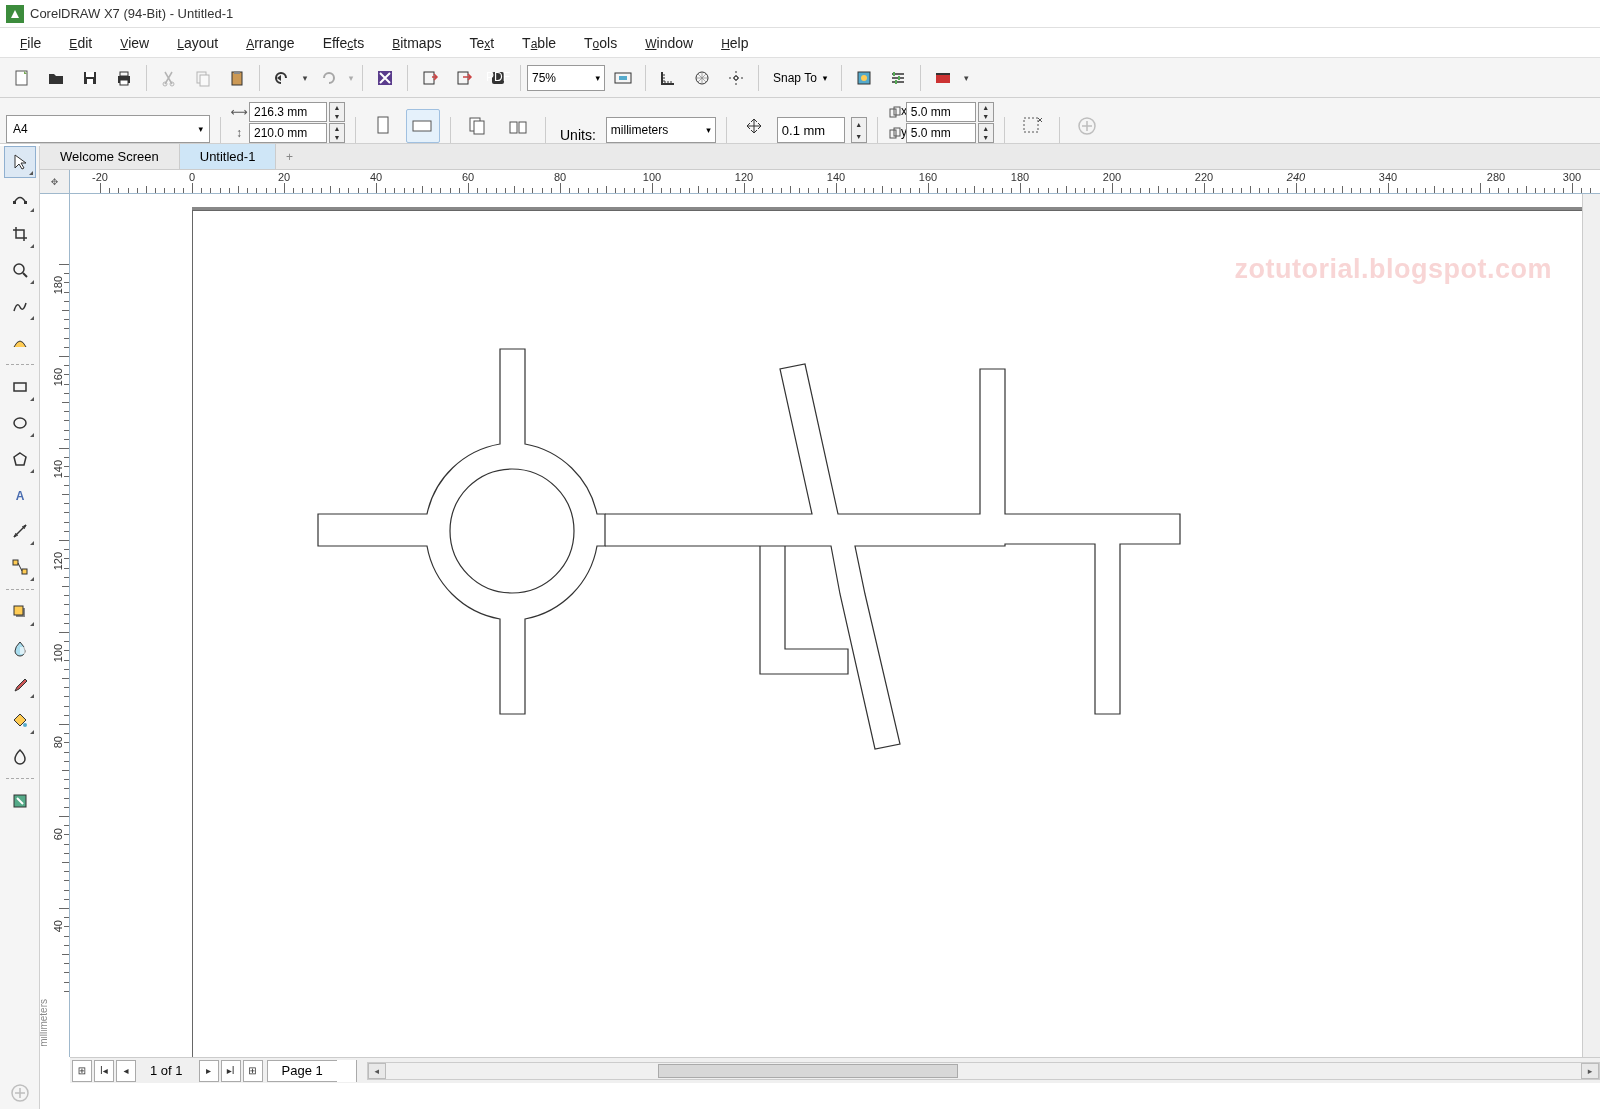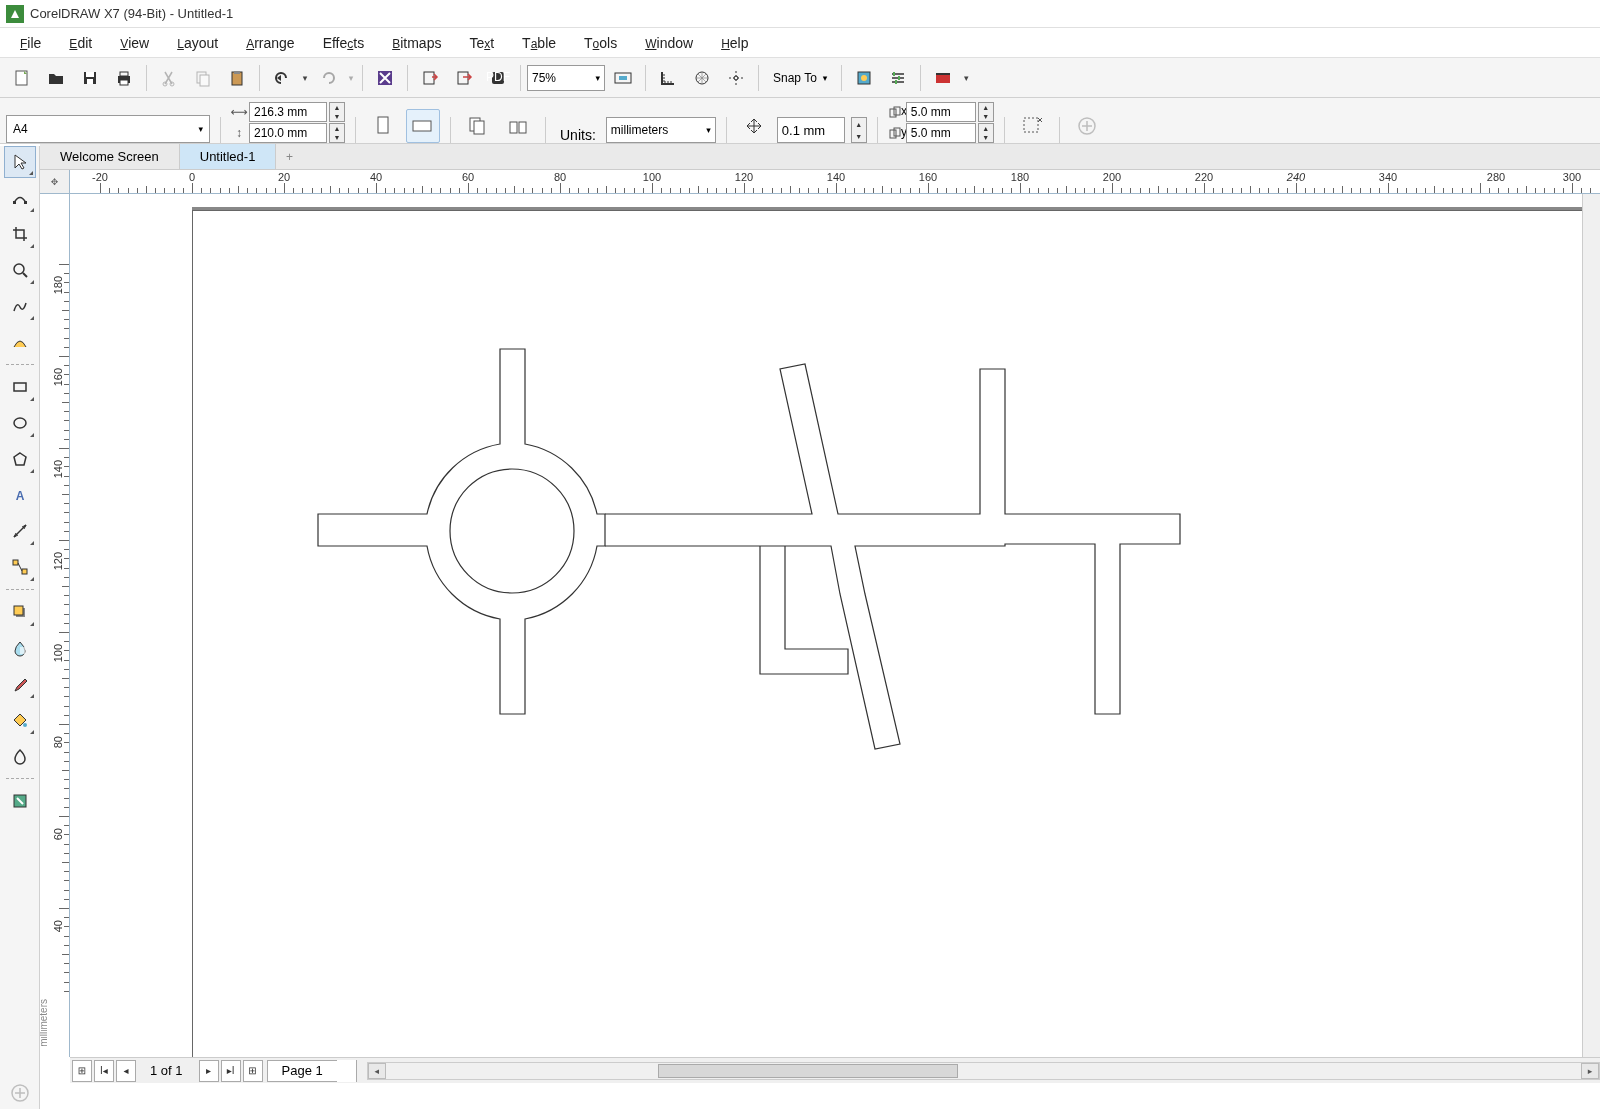--- a/index.html
+++ b/index.html
@@ -776,20 +776,21 @@
       <div class="tick minor" style="top: 769.2px;"></div>
       <div class="tick minor" style="top: 778.4px;"></div>
       <div class="tick minor" style="top: 787.6px;"></div>
       <div class="tick minor" style="top: 796.8px;"></div>
     </div>
 
   <div class="canvas">
     <div class="page-shadow-top"></div>
     <div class="page-top-edge"></div>
     <div class="page-left-edge"></div>
+    <div class="watermark">zotutorial.blogspot.com</div>
 
     <svg class="drawing" width="1400" height="700">
       <g fill="none" stroke="#333" stroke-width="1.2">
 
         <path d="
           M 430 155 L 455 155 L 455 250
           A 90 90 0 0 1 527 320 L 535 320 L 535 352
           L 527 352 A 90 90 0 0 1 455 425
           L 455 520 L 430 520 L 430 425
           A 90 90 0 0 1 357 352 L 248 352 L 248 320 L 357 320

